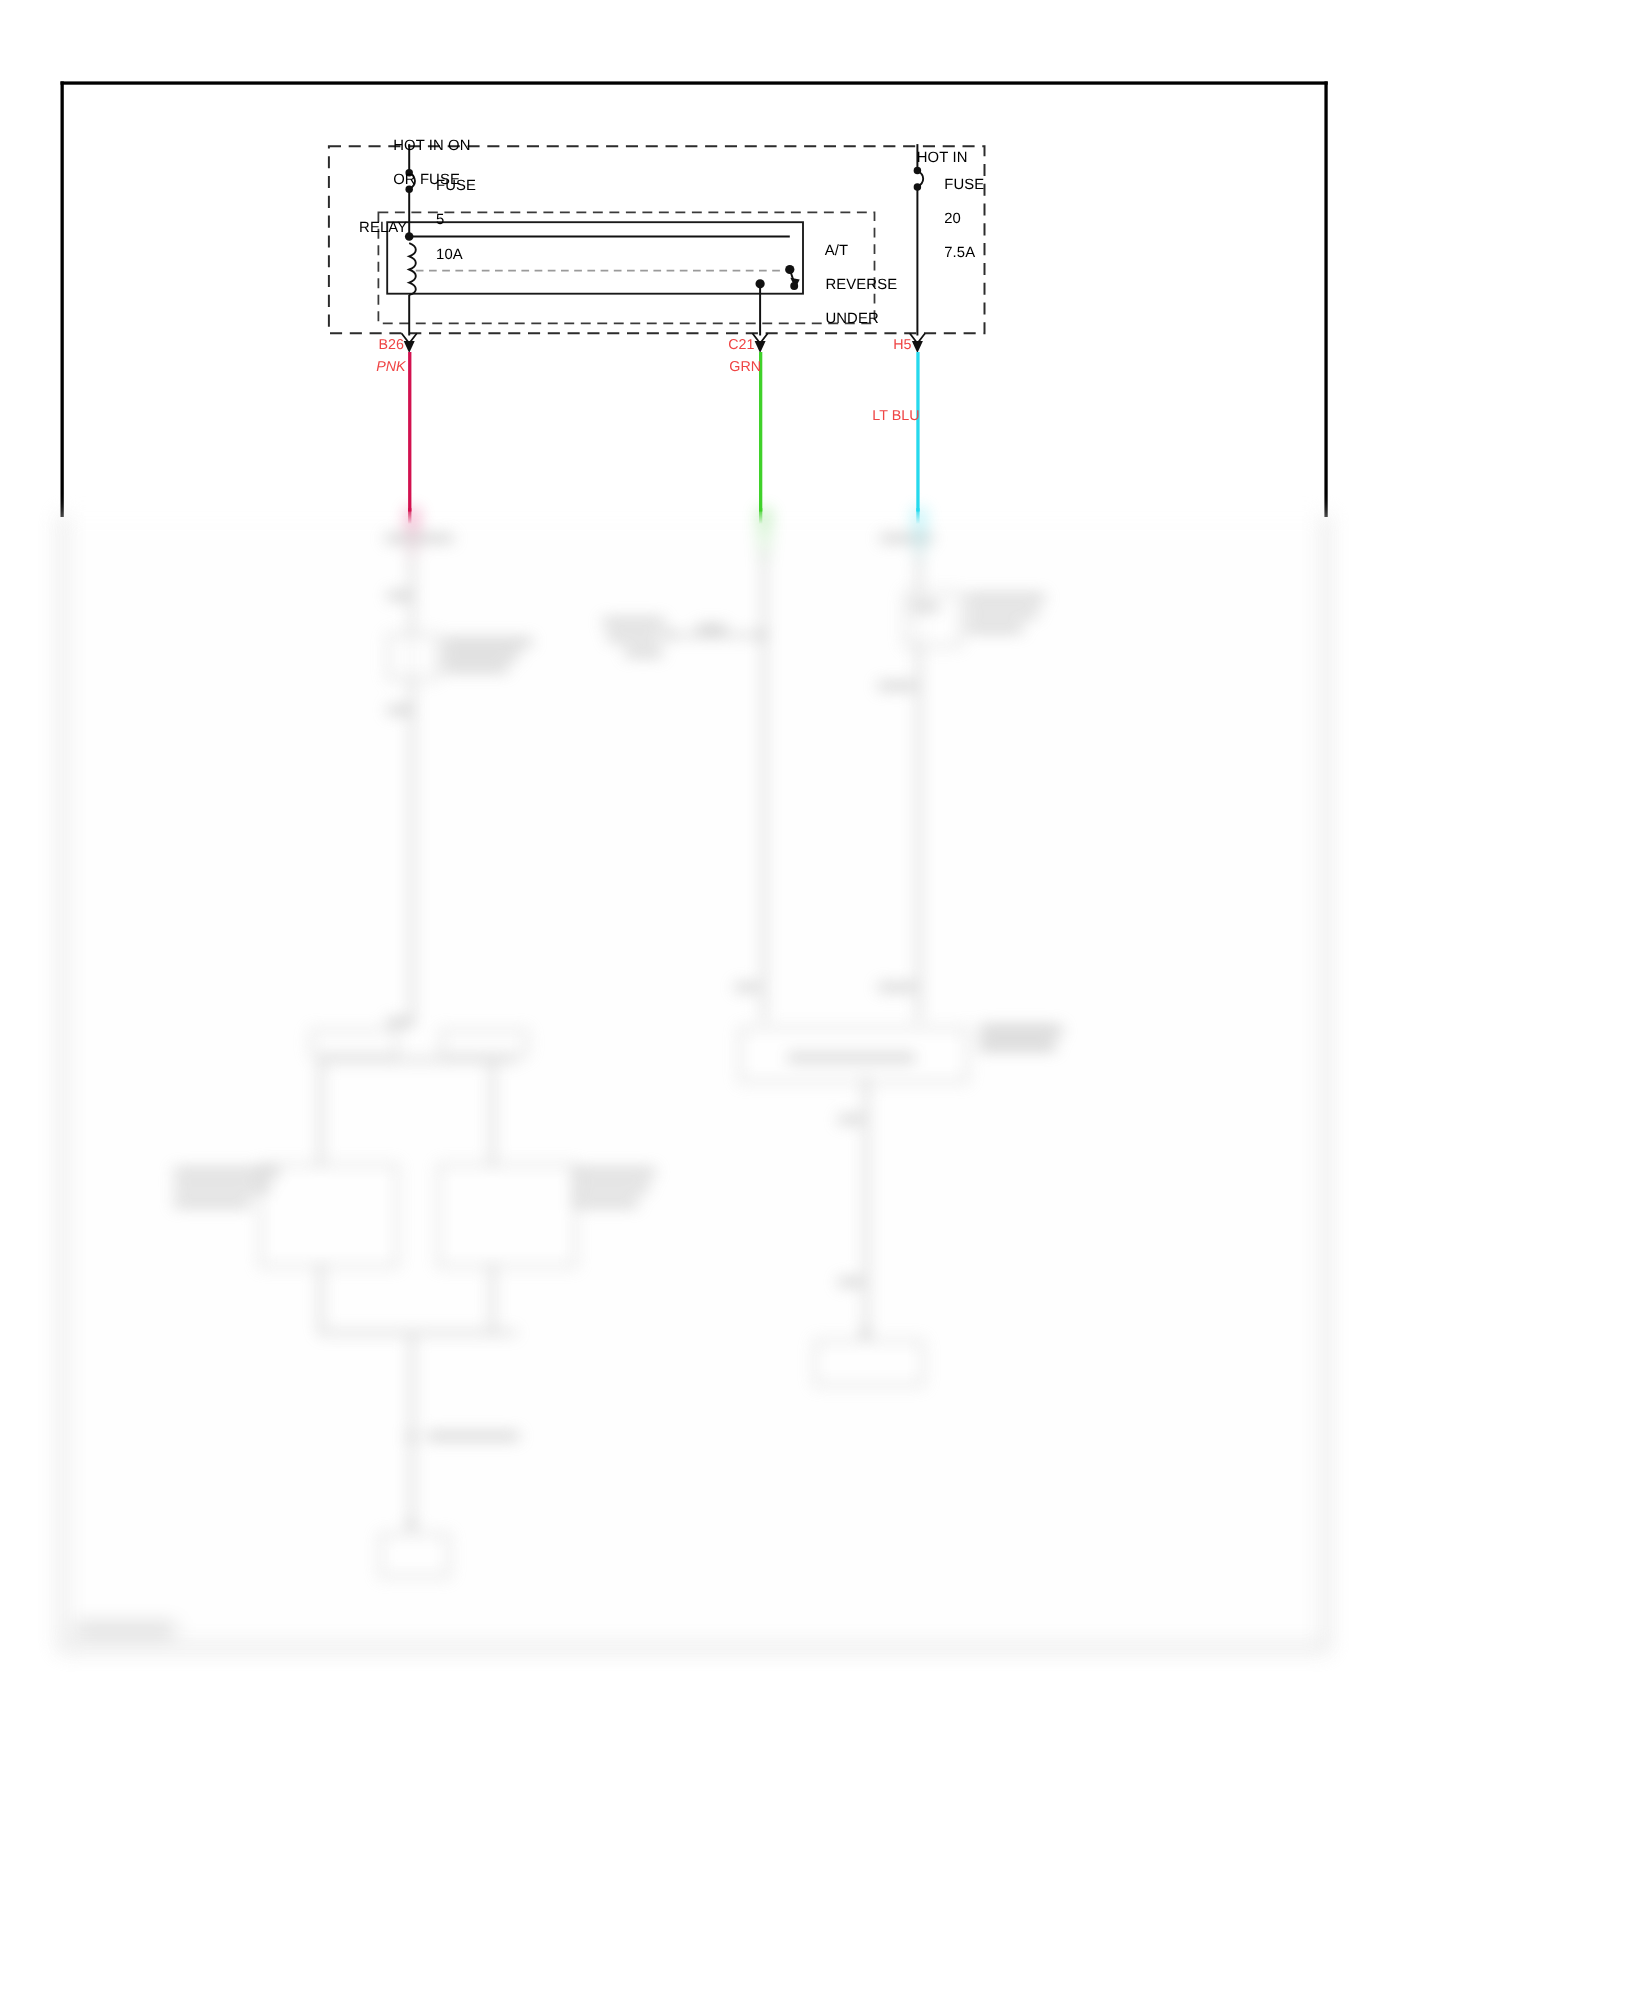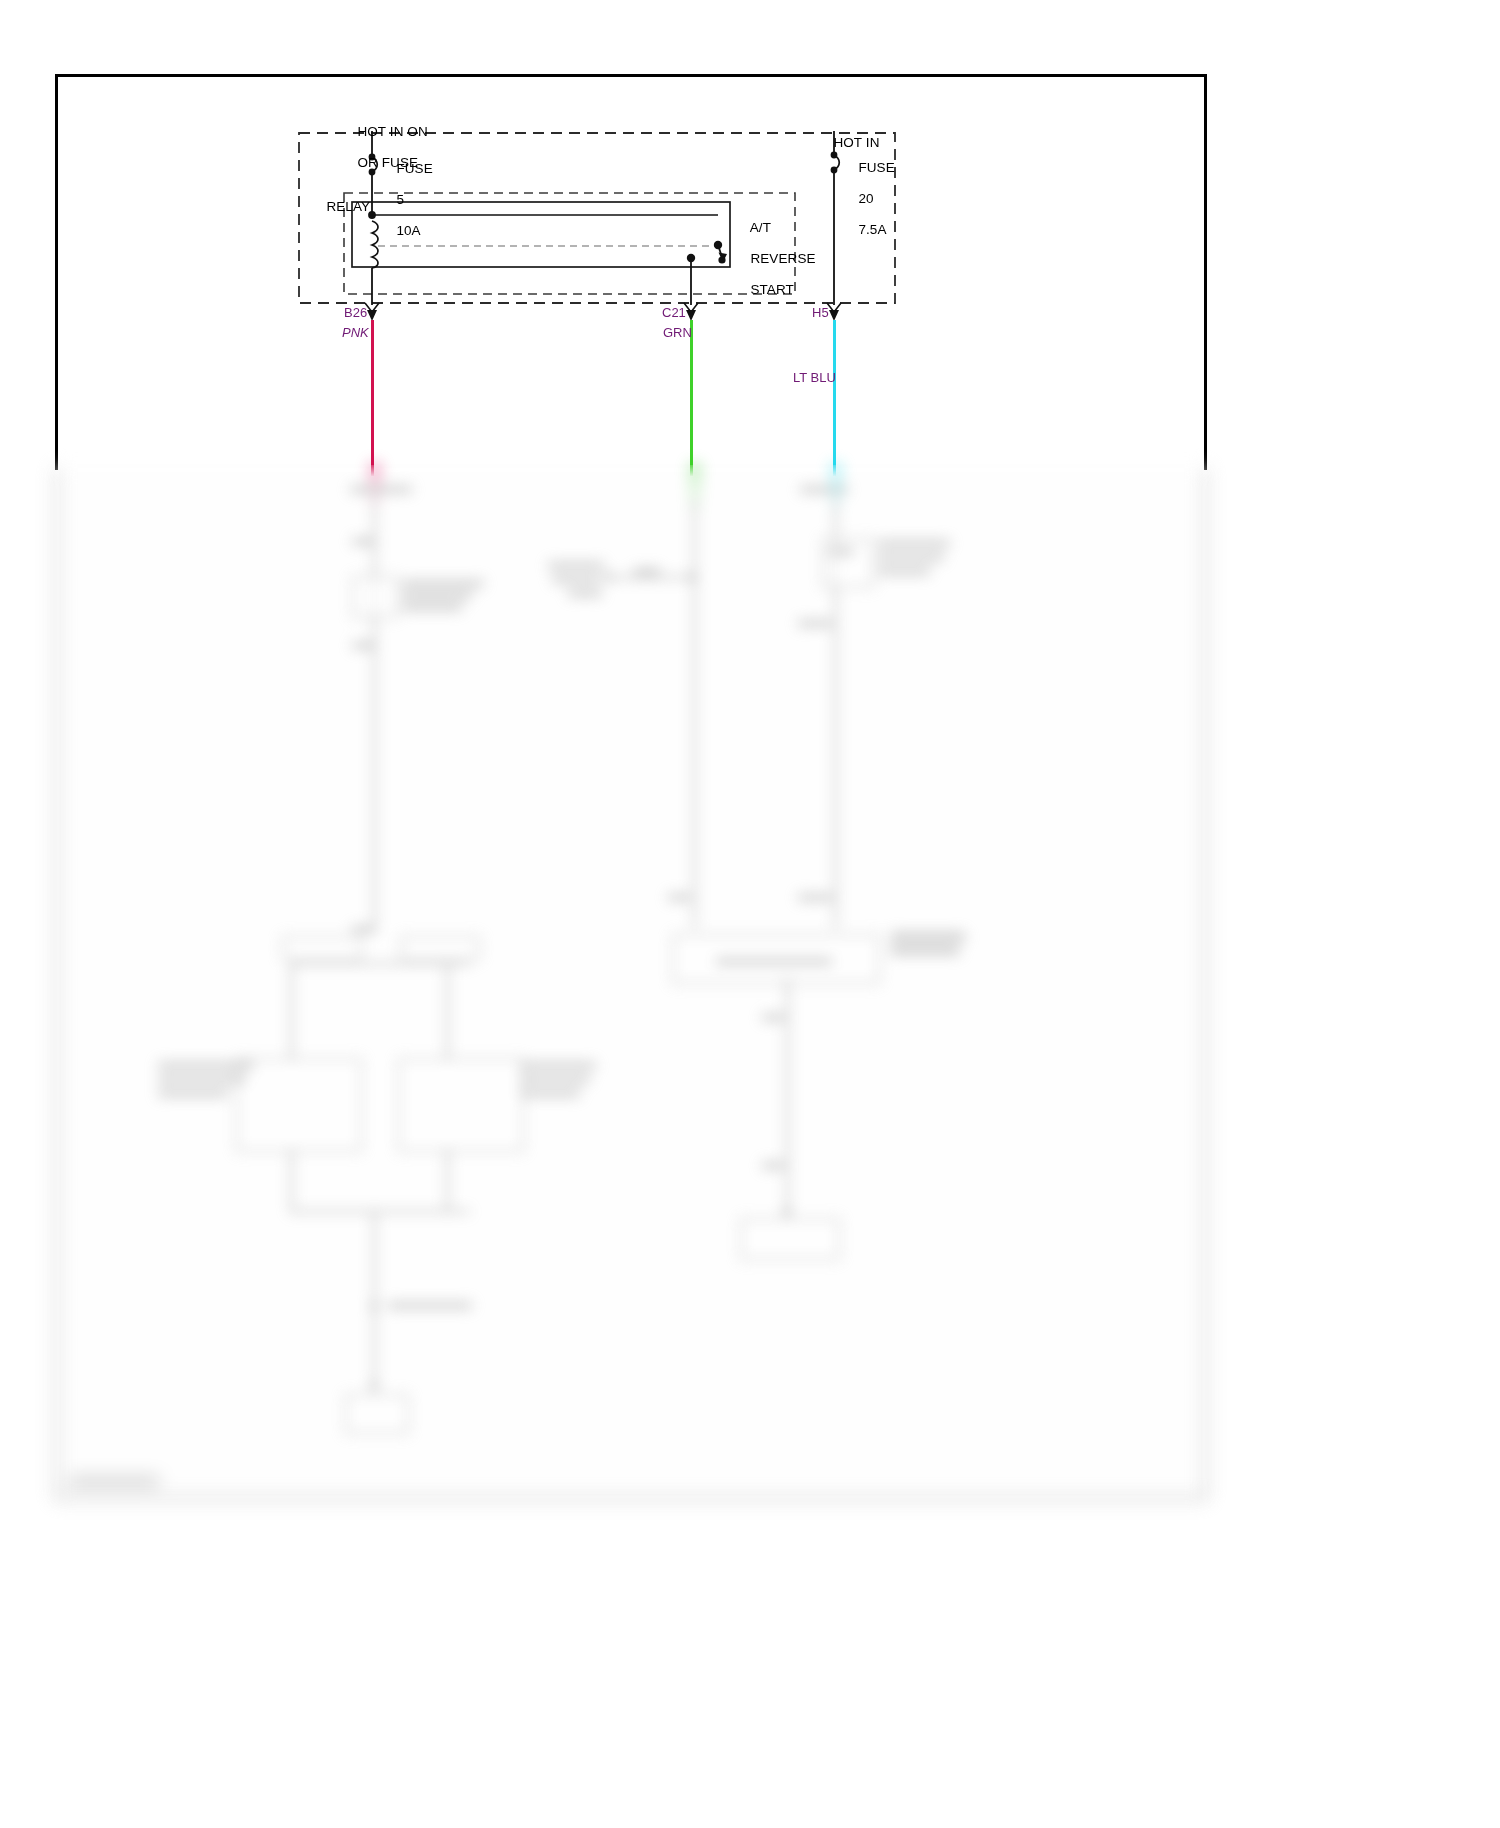--- a/index.html
+++ b/index.html
@@ -140,21 +140,21 @@
     font-size: 13.5px;
     color: #000000;
     line-height: 15.5px;
     white-space: pre;
     letter-spacing: 0.1px;
   }
   .wirelabel {
     position: absolute;
     font-family: "Liberation Sans", sans-serif;
     font-size: 13px;
-    color: #701a75;
+    color: #ef4444;
     white-space: nowrap;
   }
 
   
   .wire {
     position: absolute;
     width: 3px;
   }
   .wire-pnk { background: #d2114f; }
   .wire-grn { background: #3fd12a; }
@@ -337,21 +337,21 @@
     <span>7.5A</span>
   </div>
 
   <div class="lbl" style="left:311px; top:183px;">
     <span>RELAY</span>
   </div>
 
   <div class="lbl" style="left:735px; top:204px;">
     <span>A/T</span><br>
     <span>REVERSE</span><br>
-    <span>START</span>
+    <span>UNDER</span>
   </div>
 
 
   <div class="wirelabel" style="left:344px; top:305px;">
     <span>B26</span>
   </div>
   <div class="wirelabel" style="left:342px; top:325px;font-style:italic;">
     <span>PNK</span>
   </div>
 

